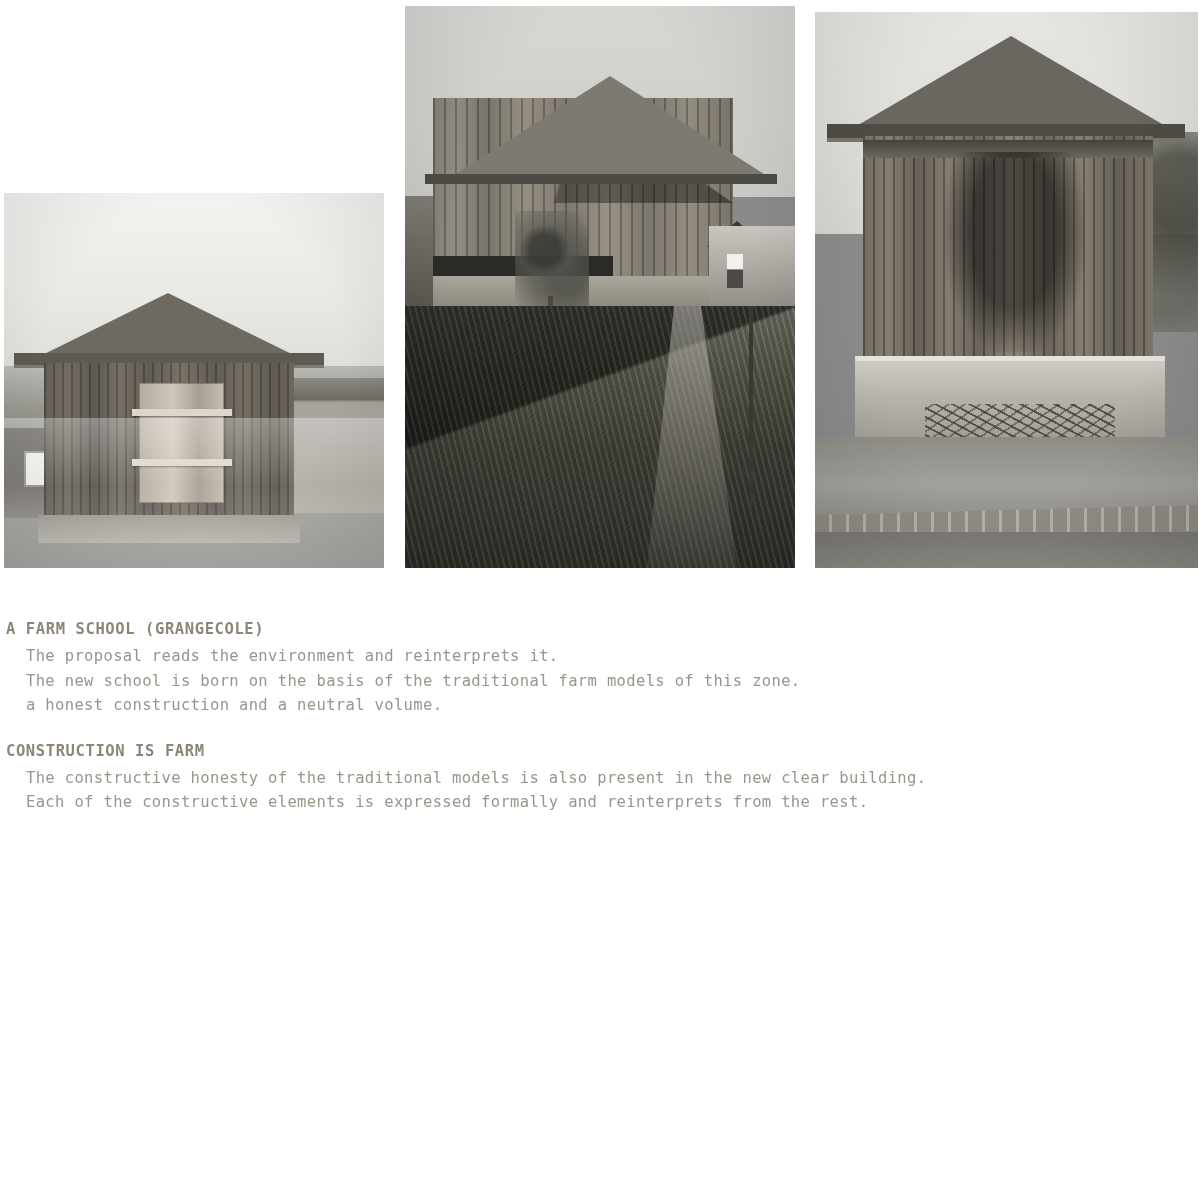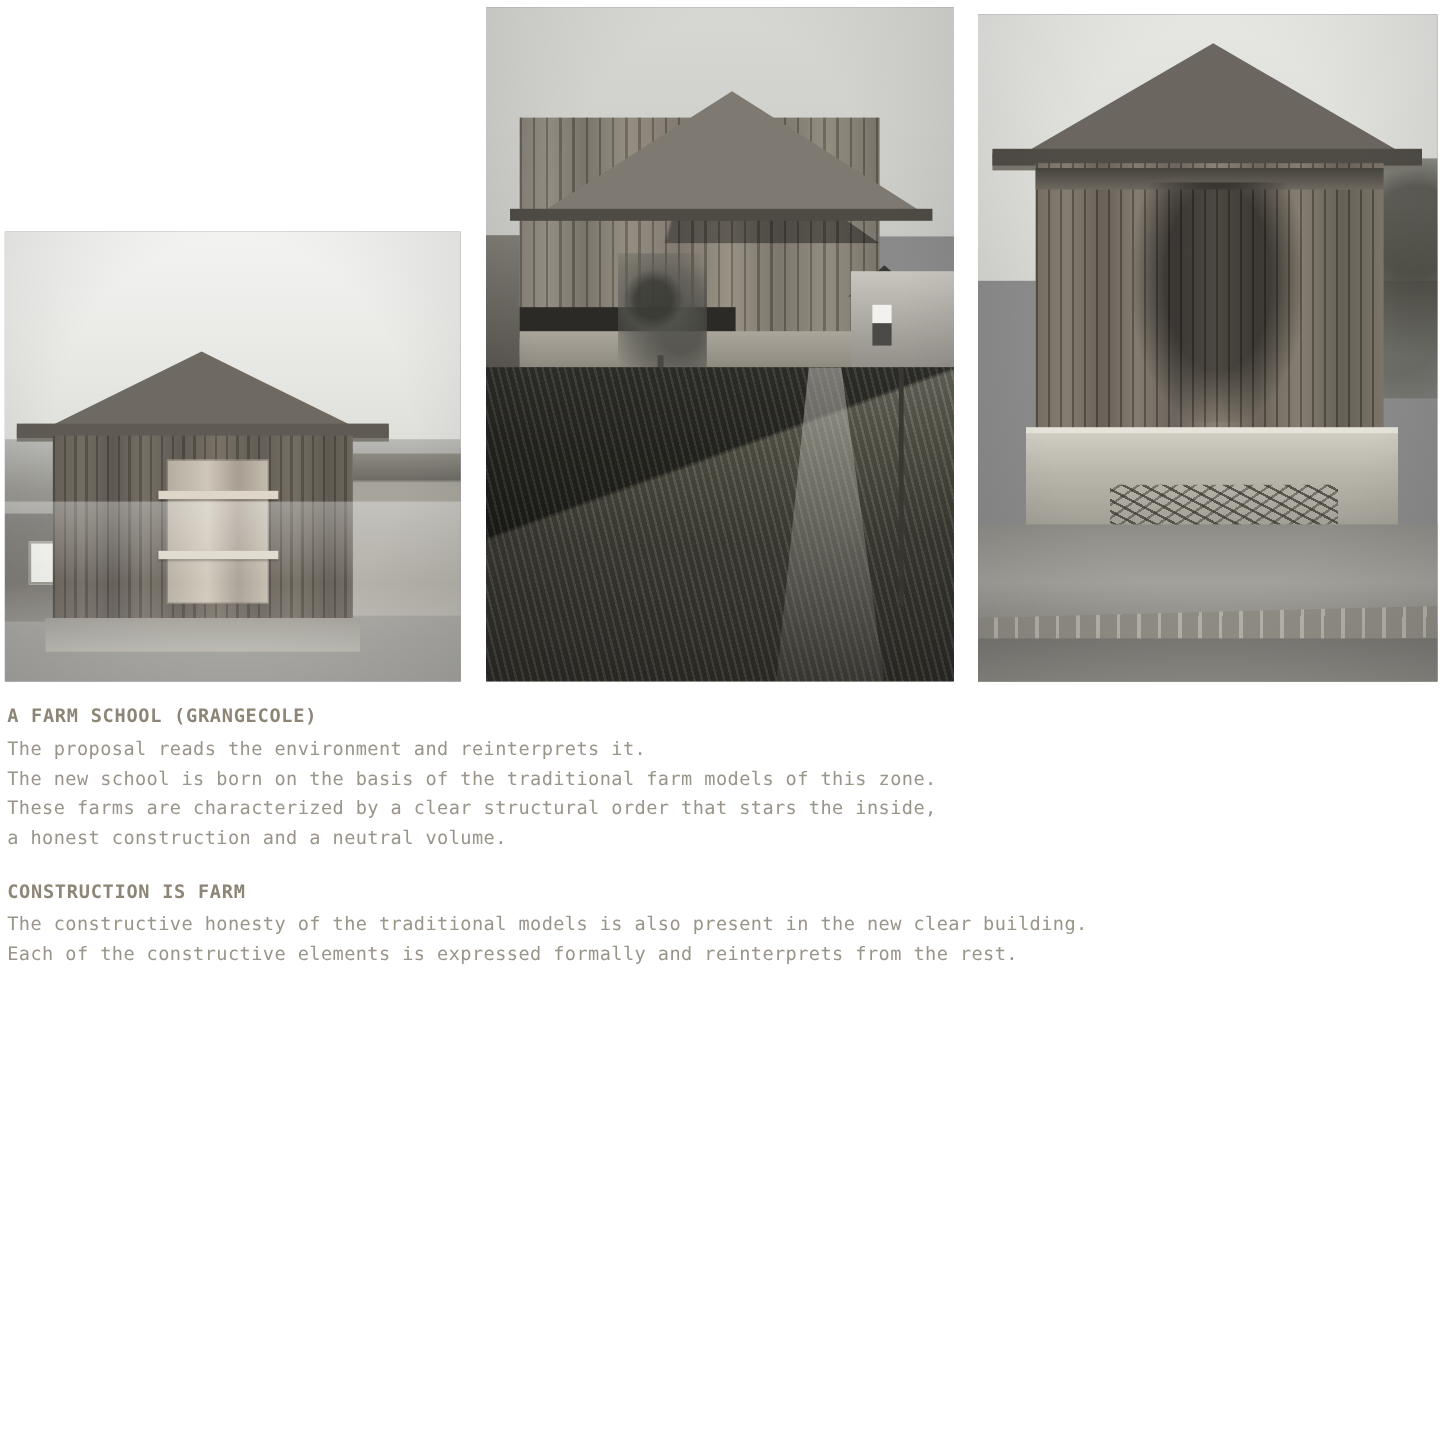--- a/index.html
+++ b/index.html
@@ -251,41 +251,41 @@
   .photo-vignette {
     position: absolute; inset: 0;
     background: radial-gradient(ellipse at 50% 45%, rgba(0,0,0,0) 55%, rgba(0,0,0,.10) 100%);
     pointer-events: none;
   }
 
   
   .text-block {
     position: absolute;
     left: 6px;
-    top: 588px;
+    top: 620px;
     width: 1180px;
   }
   .section { margin-bottom: 24px; }
   .section-title {
     font-family: "DejaVu Sans Mono", monospace;
     font-size: 15.5px;
     font-weight: bold;
     letter-spacing: 0.6px;
     color: #8d8677;
     margin: 0 0 6px 0;
   }
   .section p {
     font-family: "DejaVu Sans Mono", monospace;
     font-size: 15.5px;
     line-height: 24.5px;
     letter-spacing: 0.35px;
     color: #9a958a;
     margin: 0;
   }
-  .section p.line { white-space: pre; }
+  .section p.line { white-space: pre; margin-left: 20px; }
 </style>
 </head>
 <body>
 
 <div class="board">
 
   <div class="photo-strip">
 
     <div class="photo photo-1">
       <div class="photo-inner">
@@ -357,21 +357,20 @@
     </div>
 
   </div>
 
   <div class="text-block">
 
     <div class="section">
       <h2 class="section-title">A FARM SCHOOL (GRANGECOLE)</h2>
       <p class="line">The proposal reads the environment and reinterprets it.</p>
       <p class="line">The new school is born on the basis of the traditional farm models of this zone.</p>
-      <p class="line">These farms are characterized by a clear structural order that stars the inside,</p>
       <p class="line">a honest construction and a neutral volume.</p>
     </div>
 
     <div class="section">
       <h2 class="section-title">CONSTRUCTION IS FARM</h2>
       <p class="line">The constructive honesty of the traditional models is also present in the new clear building.</p>
       <p class="line">Each of the constructive elements is expressed formally and reinterprets from the rest.</p>
     </div>
 
   </div>

